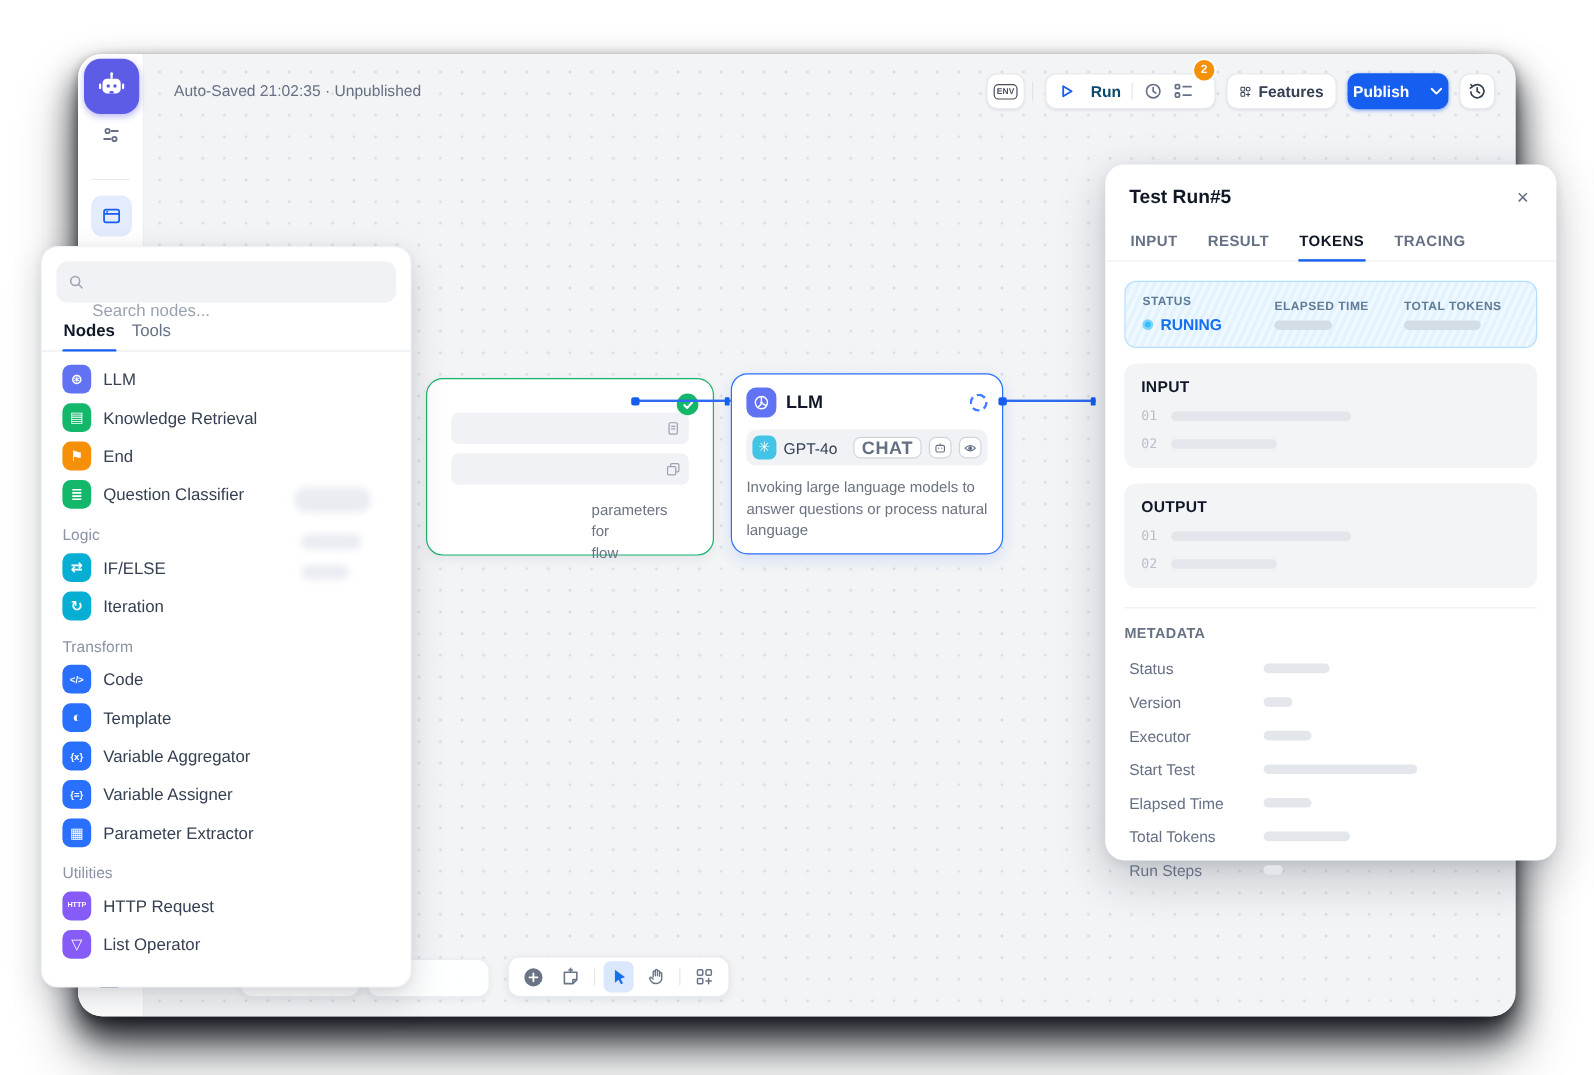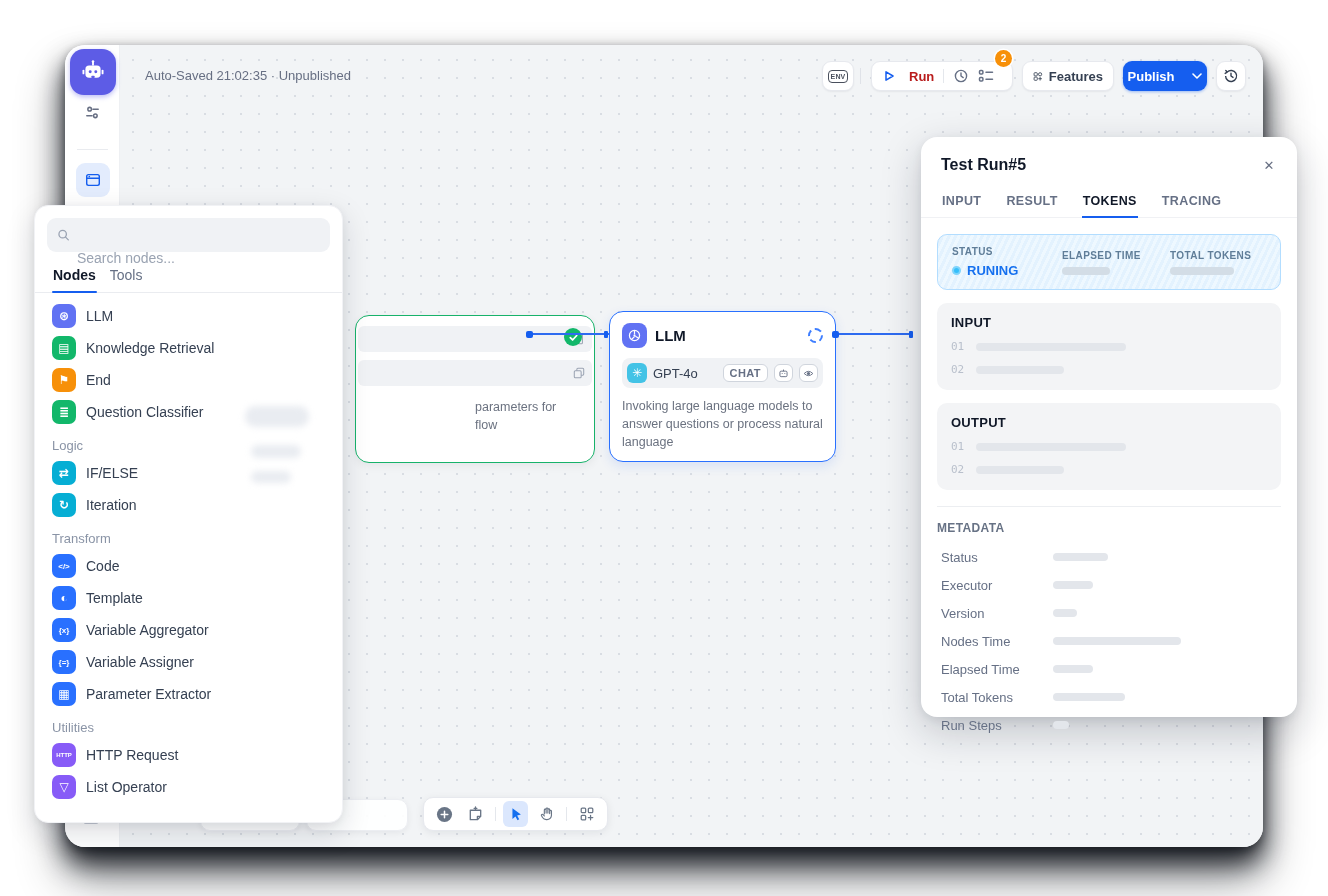--- a/index.html
+++ b/index.html
@@ -43,55 +43,55 @@
   .autosave { position:absolute; left:80px; top:23px; font-size:13px; color:#676f83; z-index:4; }
   .tb { position:absolute; top:16px; height:30px; z-index:4; display:flex; align-items:center; }
   .btn-card {
     background:#fff; border:1px solid #e7e9ee; border-radius:9px;
     box-shadow:0 1px 2px rgba(16,24,40,.06); display:flex; align-items:center;
   }
   .env-btn { left:757px; width:32px; height:30px; justify-content:center; }
   .env-glyph { font-size:7px; font-weight:800; color:#494f5c; border:1.4px solid #494f5c; border-radius:4px; padding:2px 2px; letter-spacing:.02em; }
   .tb-sep { left:795px; top:23px; width:1px; height:16px; background:#dfe2e8; position:absolute; z-index:4; }
   .run-group { left:806px; width:142px; height:30px; padding:0 11px; gap:9px; }
-  .run-label { color:#b91c1c; font-size:13px; font-weight:600; margin-left:5px; }
+  .run-label { color:#0c4a6e; font-size:13px; font-weight:600; margin-left:5px; }
   .vdiv { width:1px; height:14px; background:#e4e7ec; }
   .badge-2 {
     position:absolute; left:930px; top:5px; min-width:17px; height:17px; border-radius:9px;
     background:#f79009; color:#fff; font-size:10px; font-weight:700;
     display:flex; align-items:center; justify-content:center; padding:0 4px; z-index:5;
     box-shadow:0 0 0 1.5px #fff;
   }
   .features-btn { left:957px; width:92px; height:30px; padding:0 10px; gap:6px; justify-content:center; }
   .features-btn span { font-size:13px; font-weight:600; color:#354052; }
   .publish-btn {
     left:1058px; width:84px; height:30px; border-radius:9px; background:#155eef;
     display:flex; align-items:center; justify-content:center; gap:18px;
     box-shadow:0 1px 3px rgba(21,94,239,.4);
   }
   .publish-btn span { color:#fff; font-size:13px; font-weight:600; }
   .history-btn { left:1151px; width:30px; height:30px; justify-content:center; }
 
   
   .node { position:absolute; background:#fff; border-radius:14px; }
-  .start-node { left:235px; top:270px; width:240px; height:148px; border:1.5px solid #17b26a; box-shadow:0 3px 10px rgba(16,24,40,.06); padding:2px; }
+  .start-node { left:235px; top:270px; width:240px; height:148px; border:1.5px solid #17b26a; box-shadow:0 3px 10px rgba(16,24,40,.06); padding:20px; }
   .check-badge { position:absolute; right:12px; top:12px; width:18px; height:18px; border-radius:50%; background:#12b76a; display:flex; align-items:center; justify-content:center; }
   .start-row { margin-top:8px; height:26px; background:#f0f2f5; border-radius:6px; display:flex; align-items:center; justify-content:flex-end; padding:0 7px; }
   .start-row:first-of-type { margin-top:30px; }
   .start-desc { margin-top:12px; font-size:12.5px; line-height:1.45; color:#6b7280; padding-left:117px; }
 
   .llm-node { left:489px; top:266px; width:227px; height:151px; border:1.8px solid #2970ff; box-shadow:0 4px 12px rgba(21,94,239,.12); padding:11px 12px; }
   .node-head { display:flex; align-items:center; gap:8px; }
   .node-icon { width:25px; height:25px; border-radius:8px; display:flex; align-items:center; justify-content:center; flex:0 0 auto; }
   .node-title { font-size:15px; font-weight:700; color:#101828; }
   .spinner { margin-left:auto; width:15px; height:15px; border-radius:50%; border:2px dashed #2970ff; opacity:.9; }
   .model-row { margin-top:10px; height:30px; background:#f0f2f5; border-radius:8px; display:flex; align-items:center; gap:6px; padding:0 5px; }
   .openai-icon { width:20px; height:20px; border-radius:6px; background:#43c3e6; color:#fff; font-size:12px; display:flex; align-items:center; justify-content:center; }
   .model-name { font-size:13px; color:#354052; font-weight:500; }
-  .chat-pill { margin-left:auto; height:18px; border:1px solid #d0d5dd; border-radius:6px; background:#fff; color:#667085; font-size:11px; font-weight:600; letter-spacing:.04em; display:flex; align-items:center; padding:0 6px; }
+  .chat-pill { margin-left:auto; height:18px; border:1px solid #d0d5dd; border-radius:6px; background:#fff; color:#667085; font-size:15px; font-weight:600; letter-spacing:.04em; display:flex; align-items:center; padding:0 6px; }
   .mini-badge { width:19px; height:18px; border:1px solid #d0d5dd; border-radius:6px; background:#fff; display:flex; align-items:center; justify-content:center; }
   .llm-desc { margin-top:10px; font-size:12.5px; line-height:1.42; color:#6b7280; }
 
   .end-node { left:848px; top:266px; width:205px; height:152px; border:1px solid #eceef2; box-shadow:0 3px 10px rgba(16,24,40,.06); padding:11px 12px; overflow:hidden; }
   .out-label { margin-top:10px; font-size:10px; font-weight:600; letter-spacing:.05em; color:#667085; white-space:nowrap; }
   .end-row { margin-top:6px; height:24px; width:180px; background:#f0f2f5; border-radius:6px; display:flex; align-items:center; gap:5px; padding:0 7px; font-size:12px; color:#354052; white-space:nowrap; overflow:hidden; }
   .end-row .g { color:#667085; font-size:11px; }
   .end-row .sep { color:#98a2b3; }
   .end-row .var { color:#2970ff; font-size:11px; font-style:italic; font-weight:600; }
   .dalle-dot { width:13px; height:13px; border-radius:50%; background:conic-gradient(#f04438 0 25%, #fdb022 25% 50%, #12b76a 50% 75%, #2970ff 75%); flex:0 0 auto; }
@@ -535,29 +535,29 @@
     </div>
 
     <div class="rp-divider"></div>
     <div class="meta-title">METADATA</div>
     <div class="meta-rows">
       <div class="meta-row">
           <span class="meta-label">Status</span>
           <span class="skel w55"></span>
         </div>
       <div class="meta-row">
+          <span class="meta-label">Version</span>
+          <span class="skel w24"></span>
+        </div>
+      <div class="meta-row">
           <span class="meta-label">Executor</span>
           <span class="skel w40"></span>
         </div>
       <div class="meta-row">
-          <span class="meta-label">Version</span>
-          <span class="skel w24"></span>
-        </div>
-      <div class="meta-row">
-          <span class="meta-label">Nodes Time</span>
+          <span class="meta-label">Start Test</span>
           <span class="skel w128"></span>
         </div>
       <div class="meta-row">
           <span class="meta-label">Elapsed Time</span>
           <span class="skel w40"></span>
         </div>
       <div class="meta-row">
           <span class="meta-label">Total Tokens</span>
           <span class="skel w72"></span>
         </div>

